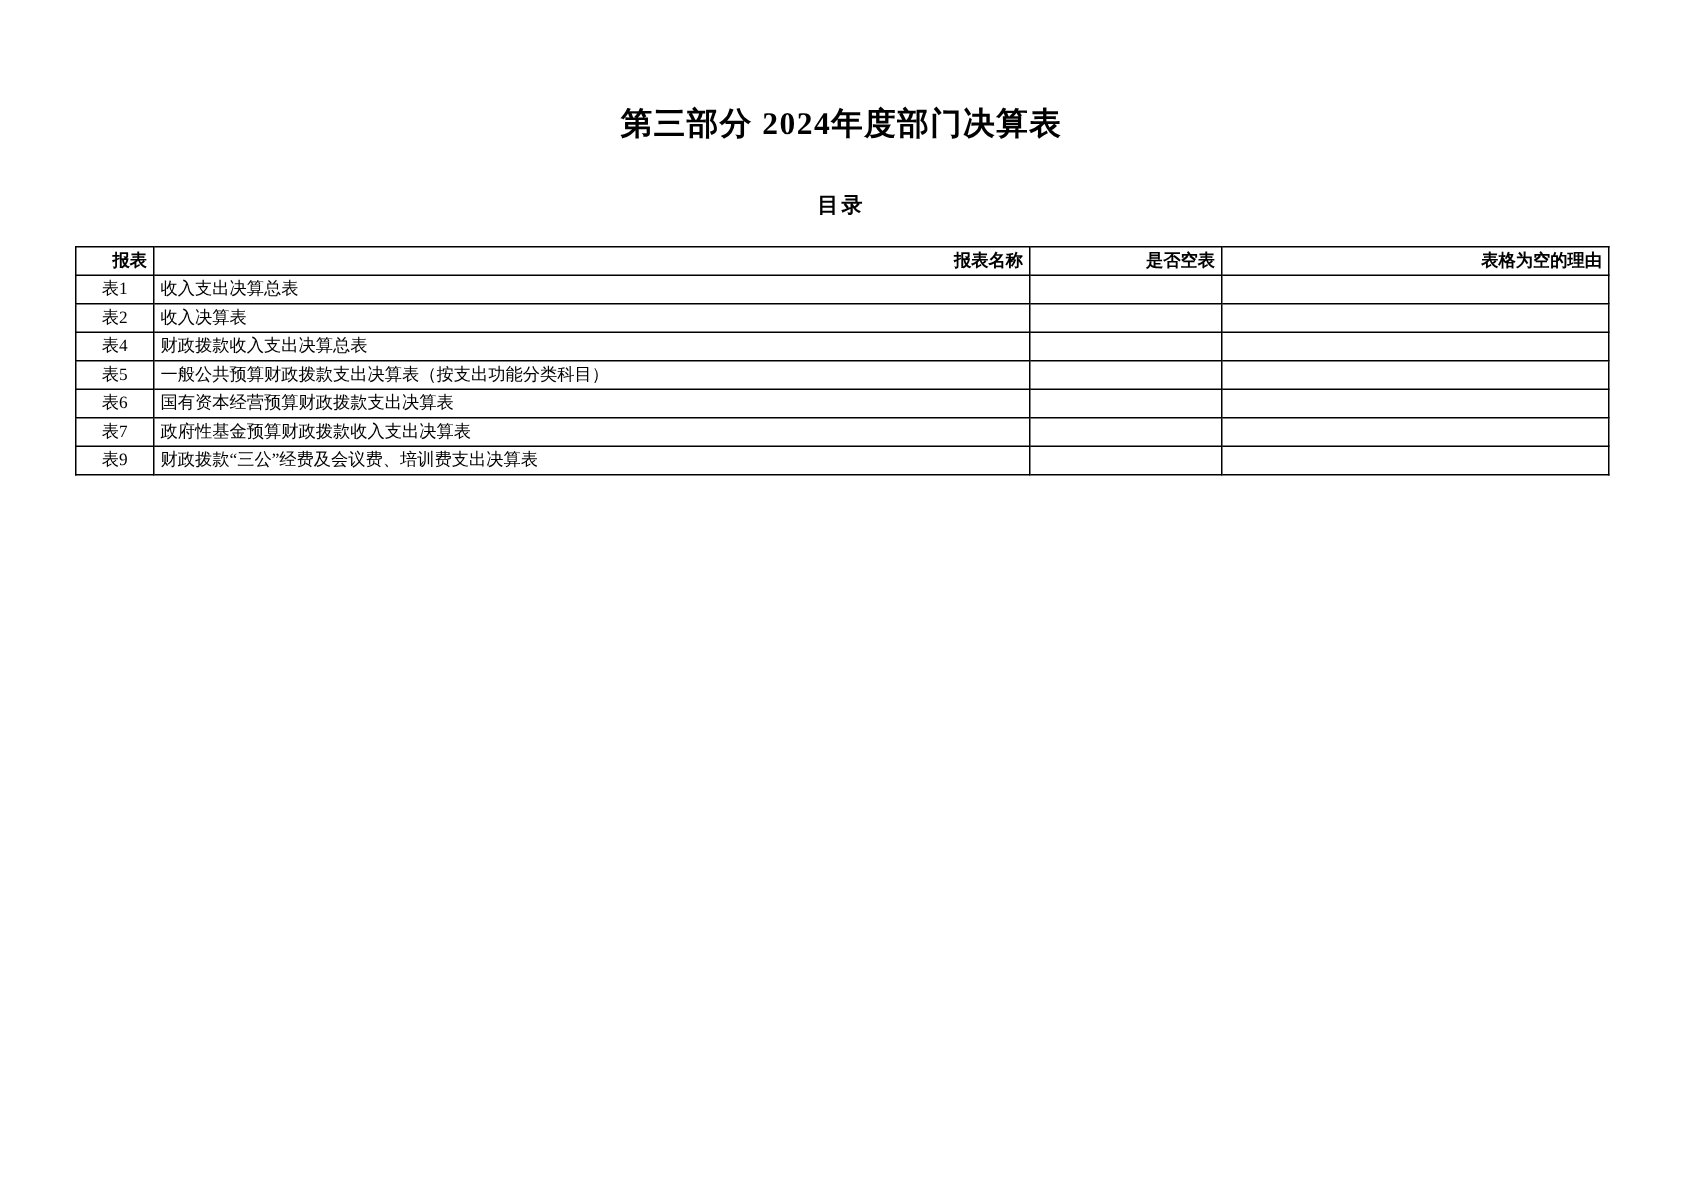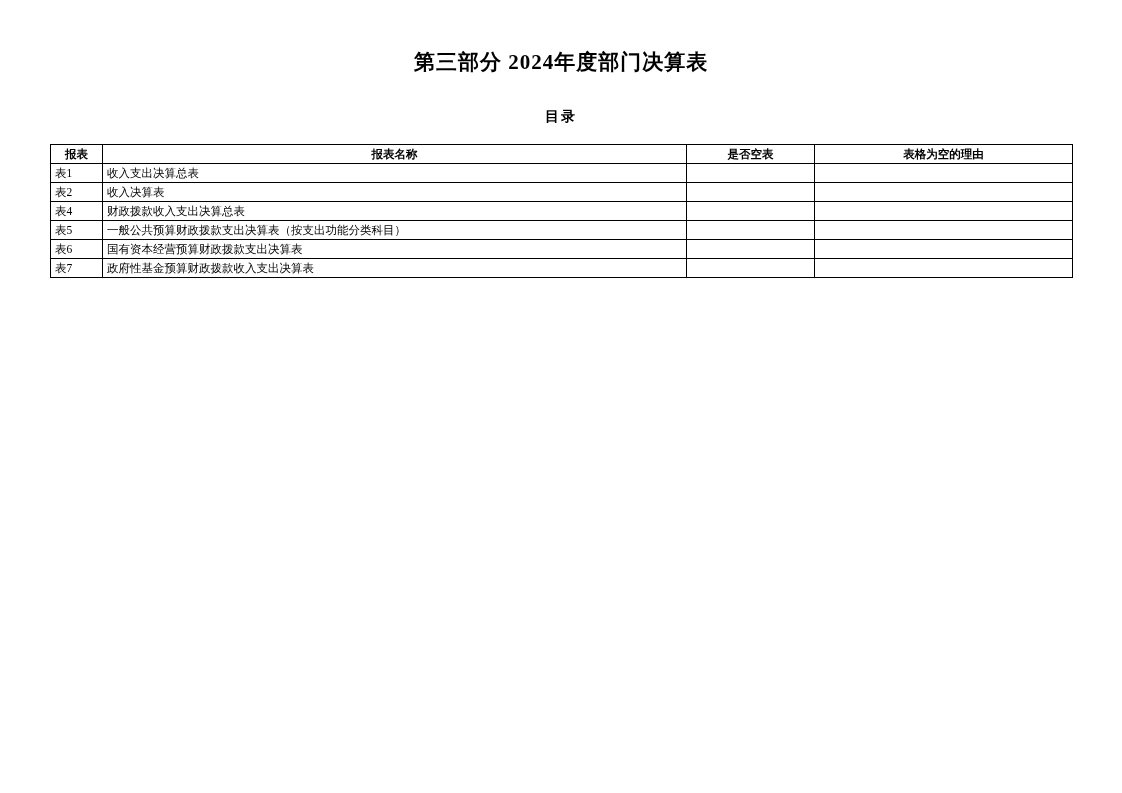--- a/index.html
+++ b/index.html
@@ -19,21 +19,21 @@
     width: 1122px;
     height: 793px;
     position: relative;
     box-sizing: border-box;
   }
   .doc-title {
     text-align: center;
     font-size: 21px;
     font-weight: bold;
     letter-spacing: 1px;
-    margin-top: 48px;
+    margin-top: 68px;
   }
   .doc-subtitle {
     text-align: center;
     font-size: 14px;
     font-weight: bold;
     letter-spacing: 2px;
     margin-top: 32px;
   }
   .table-wrap {
     margin: 18px auto 0 auto;
@@ -47,26 +47,26 @@
   table.toc th, table.toc td {
     border: 1px solid #000000;
     font-size: 11.5px;
     height: 18px;
     padding: 0 4px;
     line-height: 16px;
     vertical-align: middle;
     font-weight: normal;
   }
   table.toc th {
-    text-align: center;
+    text-align: right;
     font-weight: bold;
     font-size: 11.5px;
     margin-top: 32px;
   }
-  td.c-code { text-align: left; padding-left: 8px; }
+  td.c-code { text-align: center; padding-left: 8px; }
   td.c-name { text-align: left; padding-left: 8px; }
   td.c-empty { text-align: left; padding-left: 8px; }
   td.c-reason { text-align: left; padding-left: 8px; }
 
   col.col-code  { width: 52px; }
   col.col-name  { width: 584px; }
   col.col-empty { width: 128px; }
   col.col-reason{ width: 258px; }
 </style>
 </head>
@@ -123,17 +123,23 @@
           <td class="c-name">国有资本经营预算财政拨款支出决算表</td>
           <td class="c-empty"></td>
           <td class="c-reason"></td>
         </tr>
         <tr>
           <td class="c-code">表7</td>
           <td class="c-name">政府性基金预算财政拨款收入支出决算表</td>
           <td class="c-empty"></td>
           <td class="c-reason"></td>
         </tr>
+        <tr>
+          <td class="c-code">表9</td>
+          <td class="c-name">财政拨款“三公”经费及会议费、培训费支出决算表</td>
+          <td class="c-empty"></td>
+          <td class="c-reason"></td>
+        </tr>
       </tbody>
     </table>
   </div>
 
 </div>
 
 </body></html>

